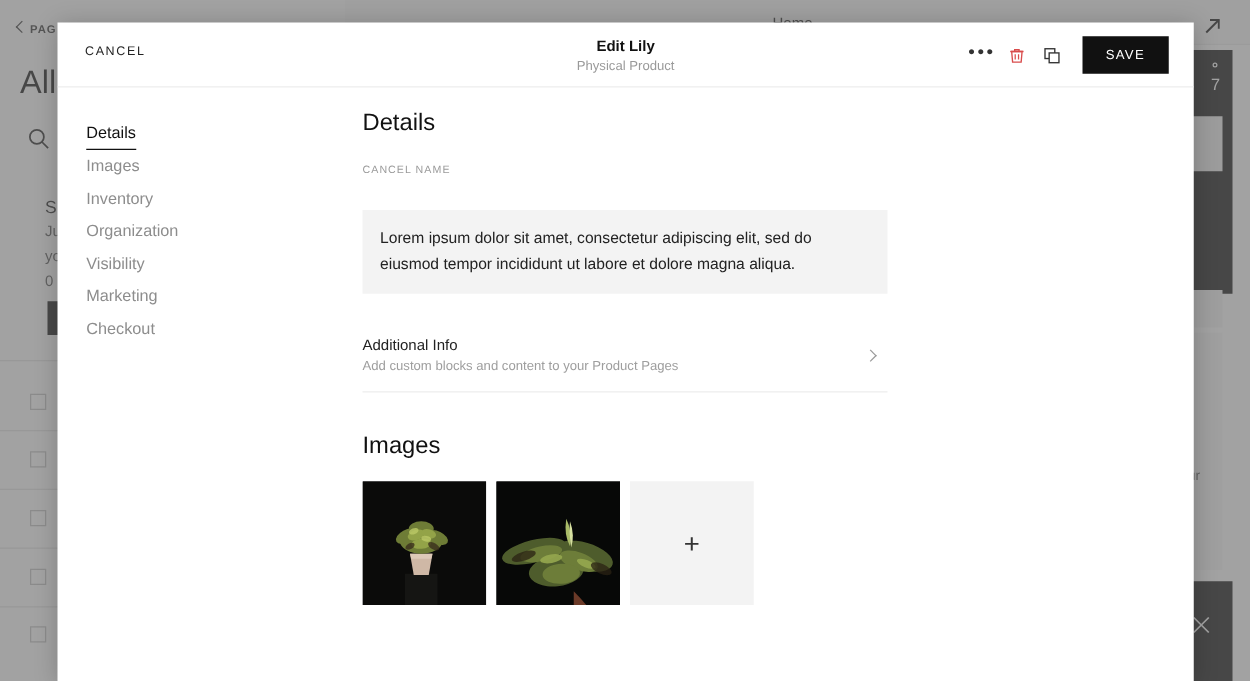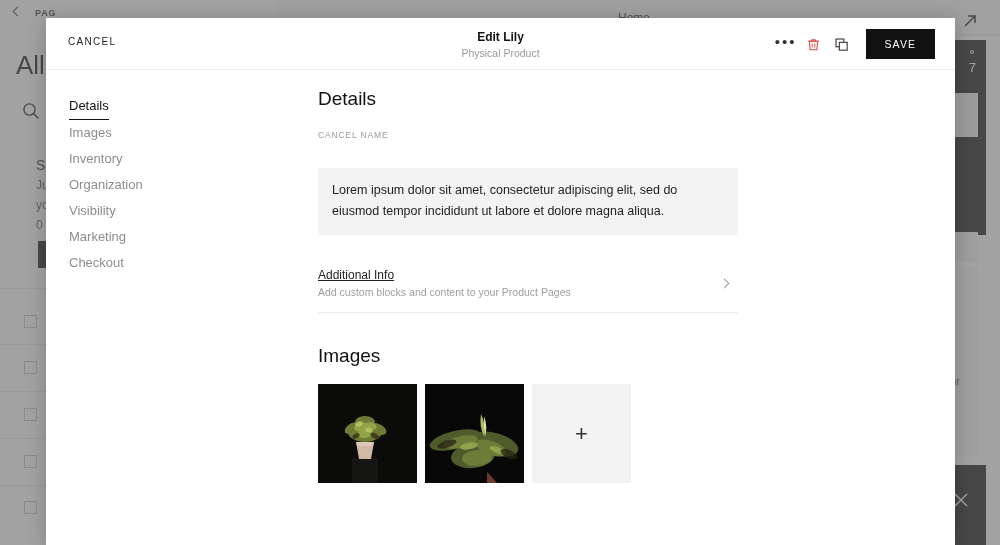--- a/index.html
+++ b/index.html
@@ -21,22 +21,22 @@
 
   .bg-left {
     position: absolute;
     left: 0; top: 0;
     width: 276px; height: 545px;
     background: #ffffff;
   }
 
   .bg-breadcrumb {
     position: absolute;
-    left: 14px; top: 8px;
-    display: flex; align-items: flex-start; gap: 14px;
+    left: 14px; top: 18px;
+    display: flex; align-items: flex-start; gap: 3px;
     font-size: 9px; letter-spacing: 0.09em;
     color: #333; font-weight: 600;
   }
   .bg-chevron-left {
     width: 7px; height: 7px;
     border-left: 1.4px solid #333;
     border-bottom: 1.4px solid #333;
     transform: rotate(45deg);
   }
 
@@ -235,21 +235,20 @@
     letter-spacing: 0.1em;
     padding: 9px 19px;
     cursor: pointer;
     font-family: inherit;
   }
 
   
   .modal-body {
     display: flex;
     height: 475px;
-    gap: 28px;
   }
 
   .nav-col {
     width: 224px;
     padding: 24px 0 0 23px;
     flex-shrink: 0;
   }
   .nav-item {
     font-size: 13px;
     color: #8d8d8d;
@@ -314,21 +313,21 @@
   .spacer-22 { height: 22px; }
 
   .list-row {
     display: flex;
     align-items: center;
     padding: 12px 2px 12px 0;
     border-bottom: 1px solid #ededed;
     cursor: pointer;
   }
   .list-row-text { flex: 1; }
-  .list-row-title { font-size: 12px; color: #222; line-height: 17px; text-decoration: underline; }
+  .list-row-title { font-size: 12px; color: #222; line-height: 17px; }
   .list-row-sub { font-size: 10.5px; color: #9e9e9e; line-height: 16px; }
   .chevron-right {
     width: 7px; height: 7px;
     border-top: 1.3px solid #999;
     border-right: 1.3px solid #999;
     transform: rotate(45deg);
     margin-right: 8px;
   }
 
   .images-title {

